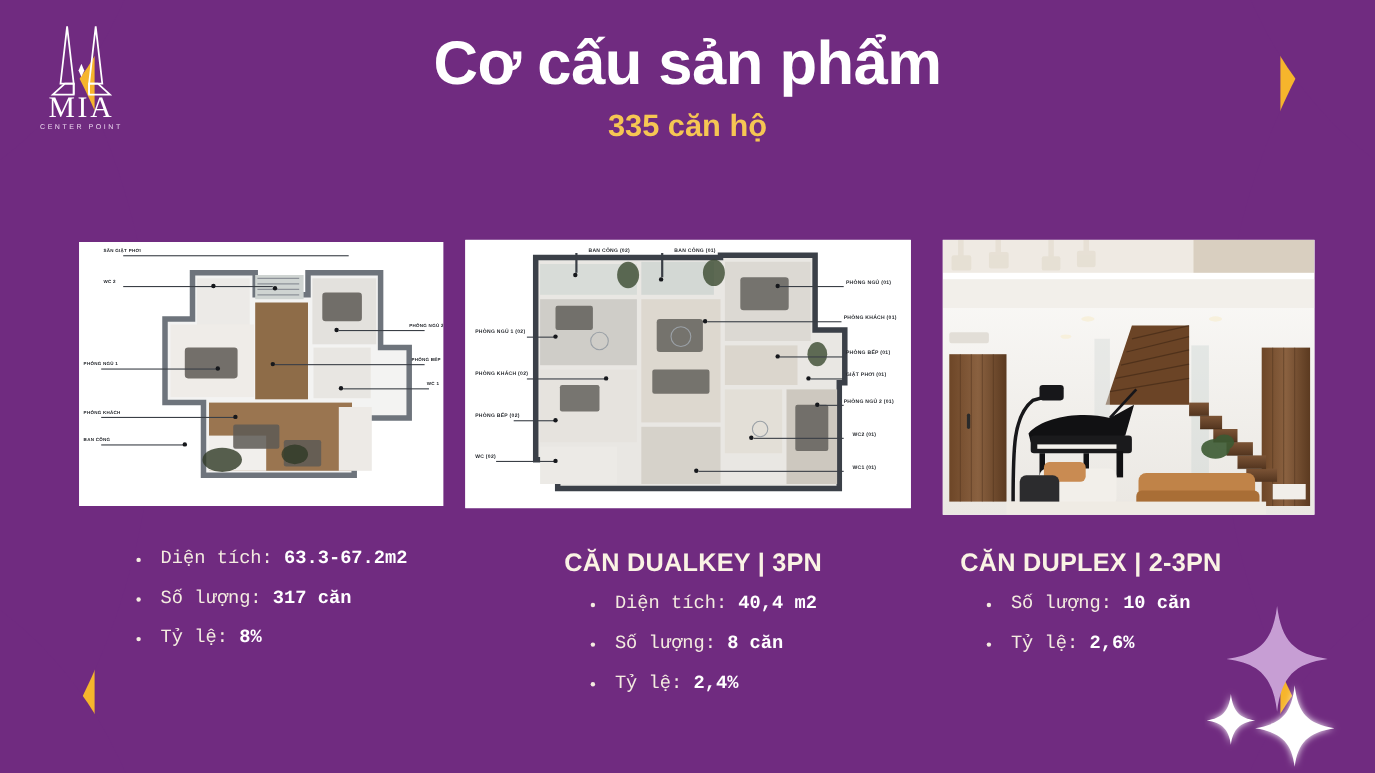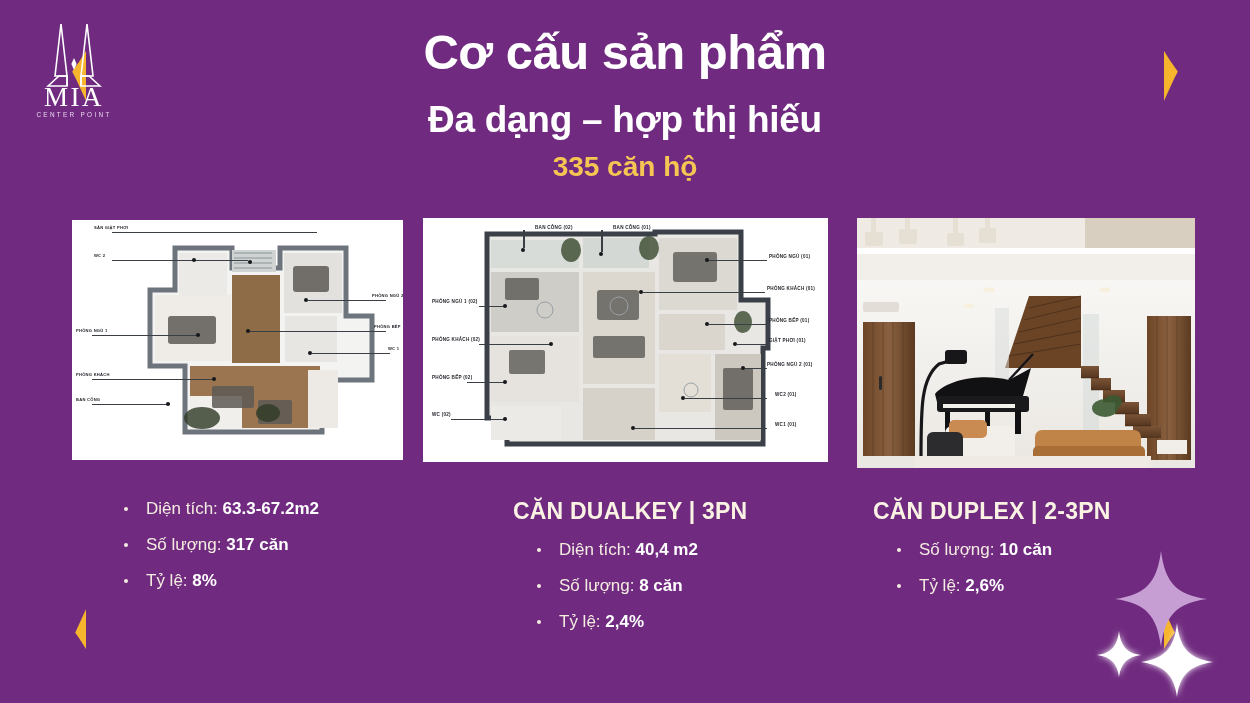--- a/index.html
+++ b/index.html
@@ -32,21 +32,21 @@
   .carve-l { left:-1190px; top:-290px; width:1330px; height:1290px; }
   .carve-r { left:1110px;  top:-290px; width:1330px; height:1290px; }
 
   
   .logo { position:absolute; left:26px; top:14px; width:96px; height:104px; }
   .logo svg { display:block; }
 
   
   .title-block { position:absolute; left:0; top:24px; width:1250px; text-align:center; }
   .title-main {
-    font-size:49px; font-weight:700; color:#FFFFFF;
+    font-size:56px; font-weight:700; color:#FFFFFF;
     letter-spacing:-0.5px; line-height:1.18;
   }
   .title-sub {
     font-size:37px; font-weight:700; color:#FFFFFF;
     letter-spacing:-0.3px; margin-top:16px; line-height:1.2;
   }
   .title-count {
     font-size:28px; font-weight:700; color:#F6C653;
     margin-top:8px; line-height:1.2;
   }
@@ -86,21 +86,21 @@
   .bullets { list-style:none; }
   .bullet {
     display:flex; align-items:flex-start; gap:10px;
     font-size:17px; color:#F4ECE0; line-height:1.35;
     margin-bottom:13px; padding-left:24px;
   }
   .bullet .bdot {
     flex:0 0 auto; width:4px; height:4px; border-radius:50%;
     background:#F4ECE0; margin-top:9px; margin-right:8px;
   }
-  .bullet .btext { white-space:nowrap; }
+  .bullet .btext { white-space:nowrap;font-family:Liberation Mono, monospace; }
   .bullet .bval { font-weight:700; color:#FFFFFF; }
 
   
   .sparkles { position:absolute; left:1095px; top:545px; width:155px; height:155px; }
   .sparkles svg { display:block; }
 </style>
 </head>
 <body>
 
 <div id="stage">
@@ -125,21 +125,20 @@
         <path d="M55 72 L55 62"></path>
       </g>
       <path d="M48 44 L50.6 50 L48 56 L45.4 50 Z" fill="#FFFFFF"></path>
       <text x="48" y="92" text-anchor="middle" fill="#FFFFFF" font-family="Liberation Serif, serif" font-size="27" letter-spacing="2.5">MIA</text>
       <text x="48" y="103" text-anchor="middle" fill="#EBD7EF" font-family="Liberation Sans, sans-serif" font-size="6.4" letter-spacing="2.3">CENTER POINT</text>
     </svg>
   </div>
 
   <div class="title-block">
     <div class="title-main">Cơ cấu sản phẩm</div>
-    <div class="title-sub">Đa dạng – hợp thị hiếu</div>
     <div class="title-count">335 căn hộ</div>
   </div>
 
   <div class="card" id="card1">
     <div class="fp">
       <svg width="331" height="240" viewBox="0 0 331 240">
         <rect x="0" y="0" width="331" height="240" fill="#ffffff"></rect>
 
         <g stroke="#6e747c" stroke-width="5" fill="#f3f3f2">
           <path d="M103 28 H160 V48 H208 V28 H274 V96 H300 V160 H250 V212 H113 V146 H78 V70 H103 Z"></path>

